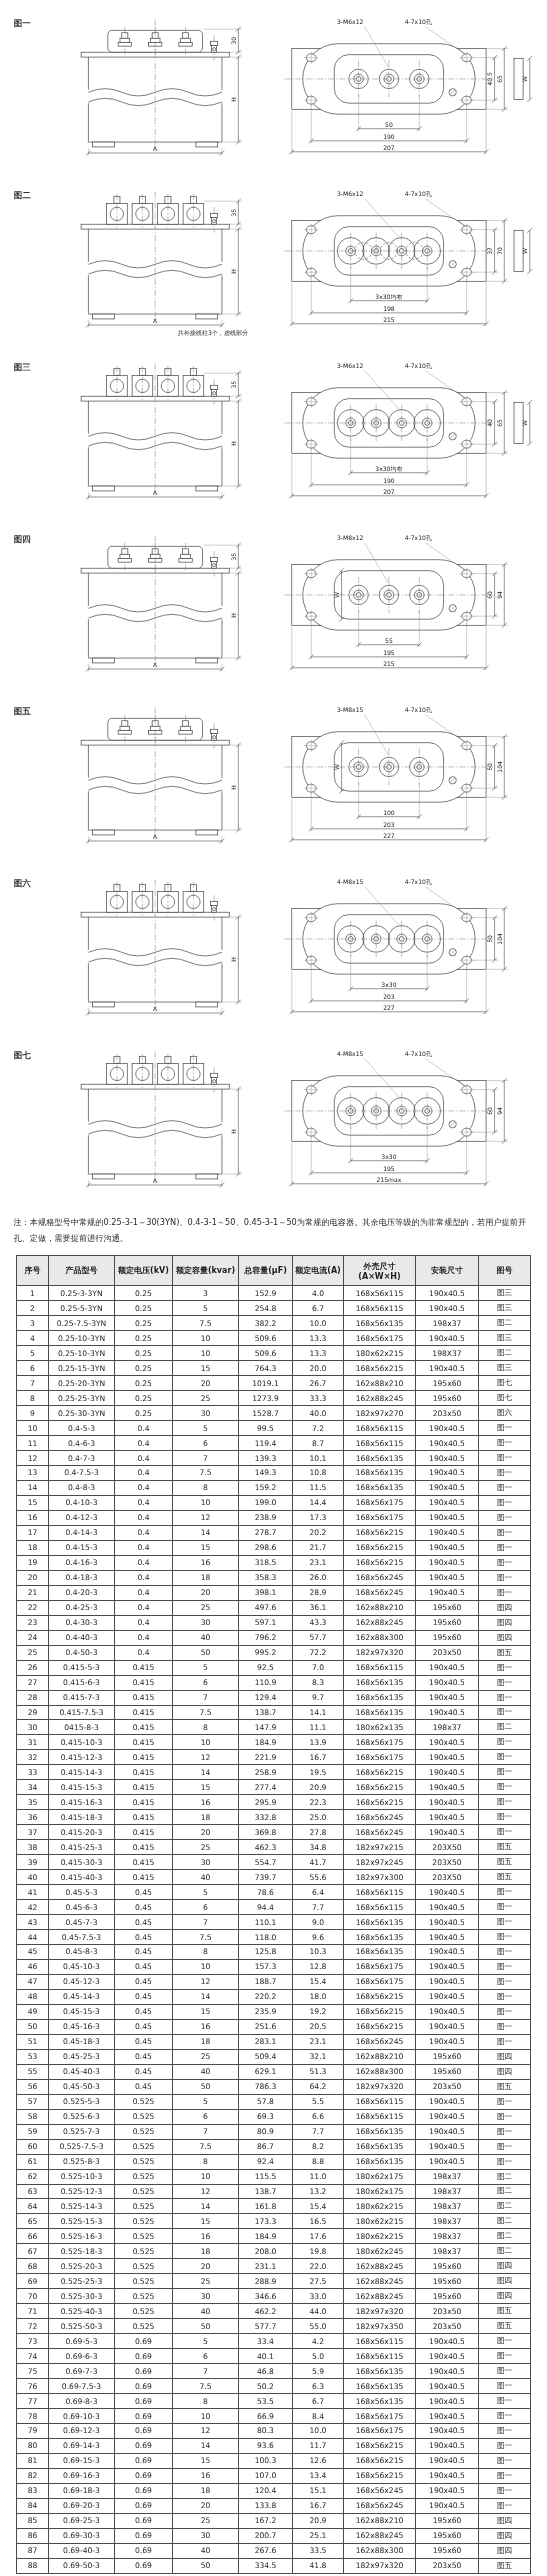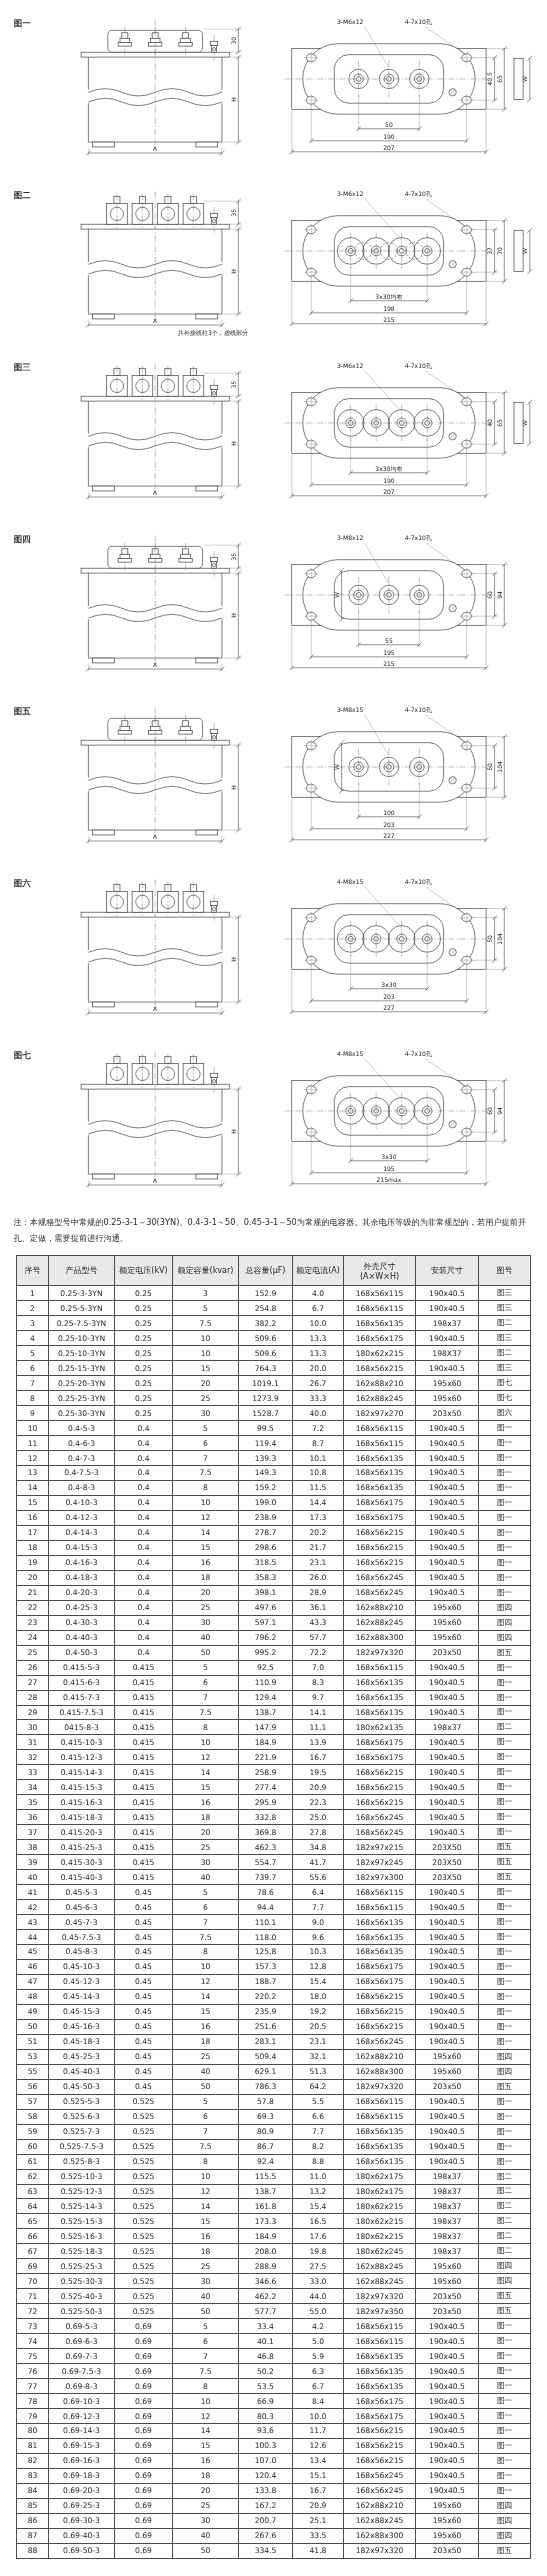--- a/index.html
+++ b/index.html
@@ -10,21 +10,21 @@
   svg .lbl{font-size:14px;font-weight:bold;fill:#333;}
   svg .ln{fill:none;stroke:#3b3b3b;stroke-width:1.1;}
   svg rect.ln, svg ellipse.ln{fill:#ffffff;}
   svg .d{stroke:#3b3b3b;stroke-width:0.9;fill:none;}
   svg .e{stroke:#8a8a8a;stroke-width:0.7;fill:none;}
   svg .cl{stroke:#777;stroke-width:0.8;fill:none;stroke-dasharray:10 3 2 3;}
   svg .dsh{fill:none;stroke:#666;stroke-width:1;stroke-dasharray:4 3;}
   #note{width:521px;margin:9.7px 13.4px 6px 13.4px;font-size:8.2px;line-height:2.0;color:#2a2a2a;}
   table{border-collapse:collapse;margin:8.5px auto 16px auto;width:513px;text-align:center;table-layout:fixed;}
   th,td{border:0.6px solid #4a4a4a;padding:1.2px 1.2px;font-size:7.6px;overflow:hidden;}
-  th{background:#e9e9e9;font-weight:normal;font-size:8px;height:27px;white-space:pre-line;}
+  th{background:#e9e9e9;font-weight:bold;font-size:8px;height:27px;white-space:pre-line;}
   tbody td{height:11.6px;}
 </style>
 </head>
 <body>
 
 <div id="page">
   <div id="figures">
       <div class="fig"><svg viewBox="0 0 880 280" width="535" height="170">
           <text class="lbl" x="22" y="42">图一</text>
           <rect class="ln" x="133" y="86" width="244" height="8"></rect>
@@ -1577,20 +1577,31 @@
           <td>0.525-18-3</td>
           <td>0.525</td>
           <td>18</td>
           <td>208.0</td>
           <td>19.8</td>
           <td>180x62x245</td>
           <td>198x37</td>
           <td>图二</td>
         </tr>
         <tr>
+          <td>68</td>
+          <td>0.525-20-3</td>
+          <td>0.525</td>
+          <td>20</td>
+          <td>231.1</td>
+          <td>22.0</td>
+          <td>162x88x245</td>
+          <td>195x60</td>
+          <td>图四</td>
+        </tr>
+        <tr>
           <td>69</td>
           <td>0.525-25-3</td>
           <td>0.525</td>
           <td>25</td>
           <td>288.9</td>
           <td>27.5</td>
           <td>162x88x245</td>
           <td>195x60</td>
           <td>图四</td>
         </tr>

